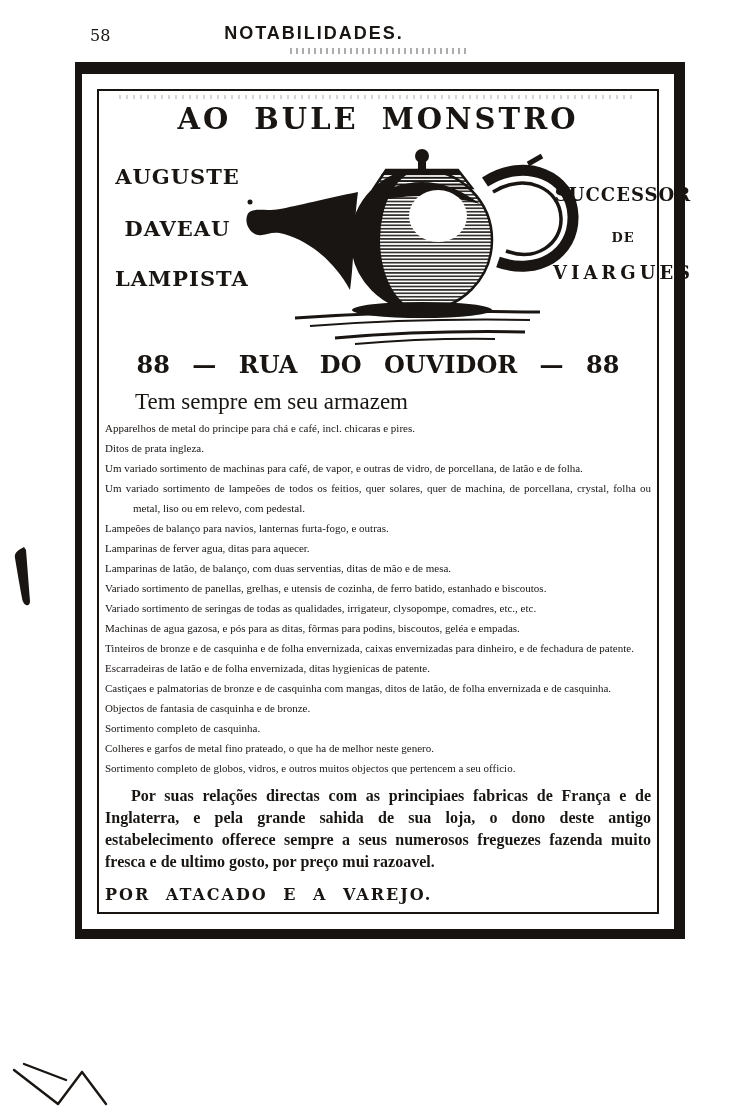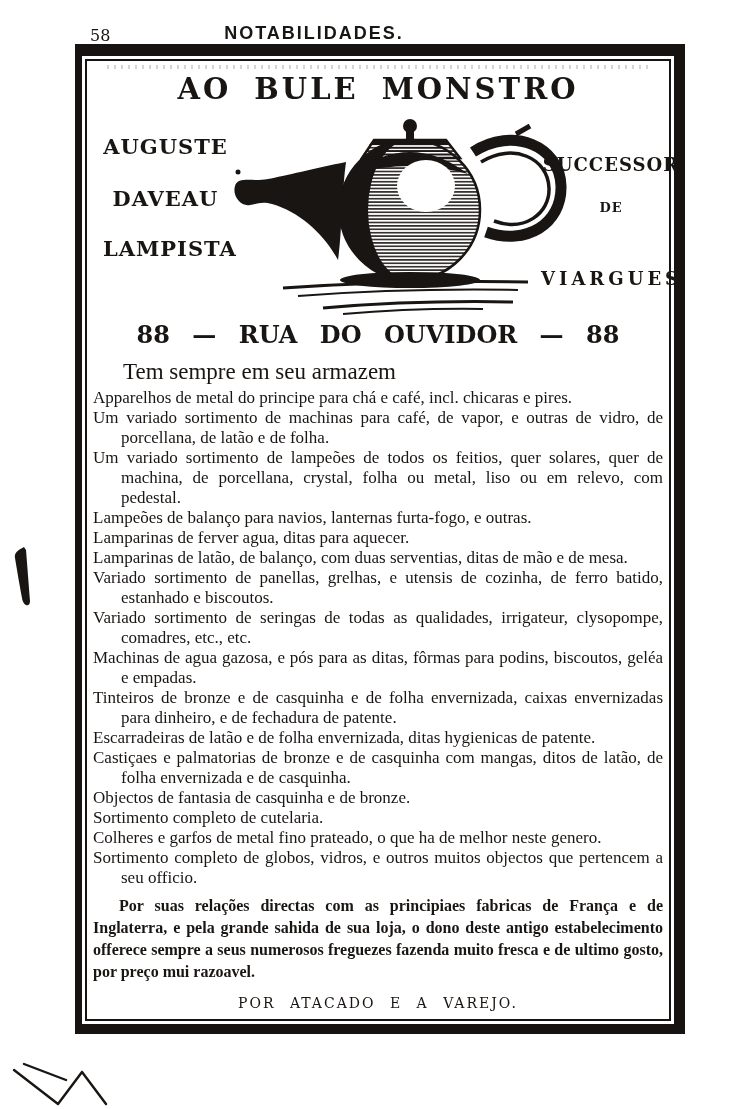--- a/index.html
+++ b/index.html
@@ -17,24 +17,24 @@
     position:absolute; top:23px; left:0; width:628px; text-align:center;
     font-family:Liberation Sans, sans-serif; font-weight:bold; font-size:18px;
     letter-spacing:2px;
   }
   .title-smudge {
     position:absolute; top:48px; left:290px; width:180px; height:6px;
     background:repeating-linear-gradient(90deg, rgba(25,21,18,.55) 0 2px, transparent 2px 6px);
     opacity:.65; filter:blur(.4px);
   }
   .ad-frame {
-    position:absolute; top:44px; left:75px; width:610px;
+    position:absolute; top:62px; left:75px; width:610px;
     border-style:solid; border-color:#171310;
     border-width:12px 11px 10px 7px;
-    padding:3px; background:#fff;
+    padding:15px; background:#fff;
   }
   .ad-inner {
     border:2px solid #171310; padding:0 6px 8px 6px; position:relative;
     background:#fff;
   }
   .smudge-line {
     height:4px; margin:4px 14px 0 14px;
     background:repeating-linear-gradient(90deg, rgba(25,21,18,.4) 0 2px, transparent 2px 7px);
     opacity:.45; filter:blur(.3px);
   }
@@ -52,39 +52,39 @@
   .lbl-auguste  { top:28px; }
   .lbl-daveau   { top:80px; }
   .lbl-lampista { top:130px; font-size:20px; }
   .labels-right { position:absolute; left:448px; top:0; width:140px; text-align:center; }
   .labels-right .lbl {
     position:absolute; left:0; width:100%;
     font-family:"DejaVu Serif", serif; font-weight:bold;
   }
   .lbl-successor { top:48px;  font-size:18px; letter-spacing:1px; }
   .lbl-de        { top:94px;  font-size:13px; letter-spacing:1px; }
-  .lbl-viargues  { top:126px; font-size:18px; letter-spacing:4px;margin-top:36px; }
+  .lbl-viargues  { top:126px; font-size:18px; letter-spacing:4px; }
   .teapot { position:absolute; left:135px; top:6px; }
   .address {
     text-align:center; font-family:"DejaVu Serif", serif; font-weight:bold;
     font-size:24px; word-spacing:14px; margin-top:2px; white-space:nowrap;
   }
   .subheading { font-size:23px; margin:10px 0 3px 30px; }
   .items { margin:0; }
   .item {
-    margin:0; font-size:17px; line-height:20px; text-align:justify;
+    margin:0; font-size:11px; line-height:20px; text-align:justify;
     padding-left:28px; text-indent:-28px;
   }
   .closing {
     margin:7px 0 12px 0; font-weight:bold; font-size:16px; line-height:22px;
     text-align:justify; text-indent:26px;
   }
   .footer-line {
-    text-align:center; font-family:"DejaVu Serif", serif; font-weight:normal;
-    font-size:14px; letter-spacing:2px; word-spacing:8px; margin-top:7px;
+    font-family:"DejaVu Serif", serif; font-weight:bold;
+    font-size:16px; letter-spacing:2px; word-spacing:8px; margin-top:7px;
   }
   .ink-blot { position:absolute; left:6px; top:544px; }
   .scribble { position:absolute; left:10px; top:1058px; }
 </style>
 </head>
 <body>
 
 <div class="page-number">58</div>
 <div class="journal-title">NOTABILIDADES.</div>
 <div class="title-smudge"></div>
@@ -134,33 +134,34 @@
         <div class="lbl lbl-de">DE</div>
         <div class="lbl lbl-viargues">VIARGUES</div>
       </div>
     </div>
 
     <div class="address">88 — RUA DO OUVIDOR — 88</div>
     <div class="subheading">Tem sempre em seu armazem</div>
 
     <div class="items">
       <p class="item">Apparelhos de metal do principe para chá e café, incl. chicaras e pires.</p>
+      <p class="item">Ditos de prata ingleza.</p>
       <p class="item">Um variado sortimento de machinas para café, de vapor, e outras de vidro, de porcellana, de latão e de folha.</p>
       <p class="item">Um variado sortimento de lampeões de todos os feitios, quer solares, quer de machina, de porcellana, crystal, folha ou metal, liso ou em relevo, com pedestal.</p>
       <p class="item">Lampeões de balanço para navios, lanternas furta-fogo, e outras.</p>
       <p class="item">Lamparinas de ferver agua, ditas para aquecer.</p>
       <p class="item">Lamparinas de latão, de balanço, com duas serventias, ditas de mão e de mesa.</p>
       <p class="item">Variado sortimento de panellas, grelhas, e utensis de cozinha, de ferro batido, estanhado e biscoutos.</p>
       <p class="item">Variado sortimento de seringas de todas as qualidades, irrigateur, clysopompe, comadres, etc., etc.</p>
       <p class="item">Machinas de agua gazosa, e pós para as ditas, fôrmas para podins, biscoutos, geléa e empadas.</p>
       <p class="item">Tinteiros de bronze e de casquinha e de folha envernizada, caixas envernizadas para dinheiro, e de fechadura de patente.</p>
       <p class="item">Escarradeiras de latão e de folha envernizada, ditas hygienicas de patente.</p>
       <p class="item">Castiçaes e palmatorias de bronze e de casquinha com mangas, ditos de latão, de folha envernizada e de casquinha.</p>
       <p class="item">Objectos de fantasia de casquinha e de bronze.</p>
-      <p class="item">Sortimento completo de cutelaria.</p>
+      <p class="item">Sortimento completo de casquinha.</p>
       <p class="item">Colheres e garfos de metal fino prateado, o que ha de melhor neste genero.</p>
       <p class="item">Sortimento completo de globos, vidros, e outros muitos objectos que pertencem a seu officio.</p>
     </div>
 
     <p class="closing">Por suas relações directas com as principiaes fabricas de França e de Inglaterra, e pela grande sahida de sua loja, o dono deste antigo estabelecimento offerece sempre a seus numerosos freguezes fazenda muito fresca e de ultimo gosto, por preço mui razoavel.</p>
 
     <div class="footer-line">POR ATACADO E A VAREJO.</div>
   </div>
 </div>
 

